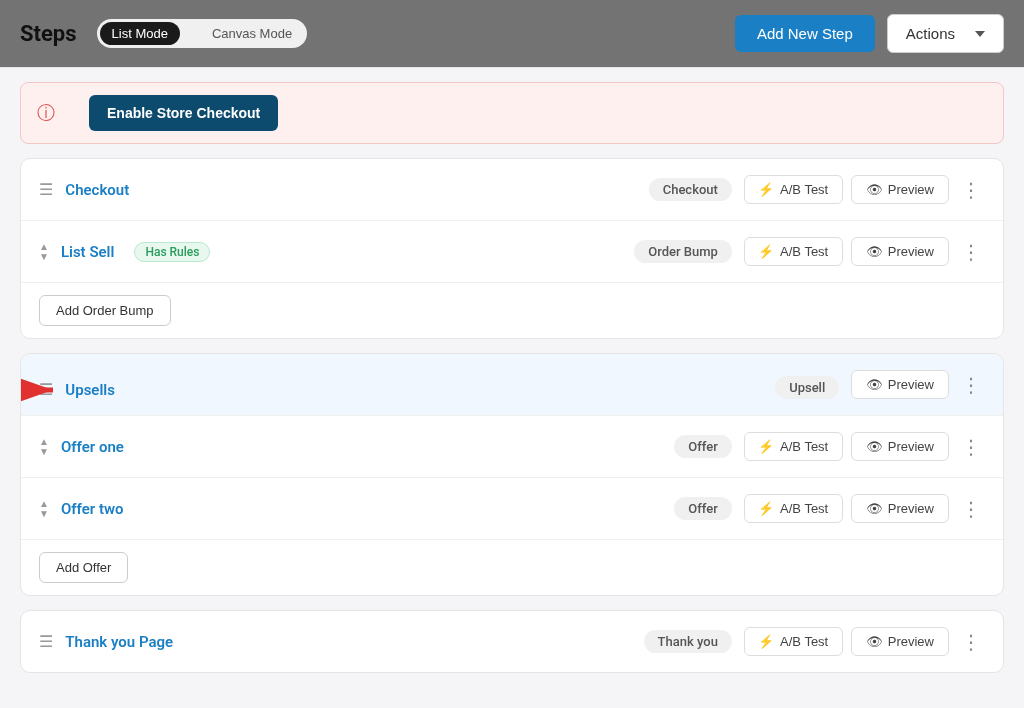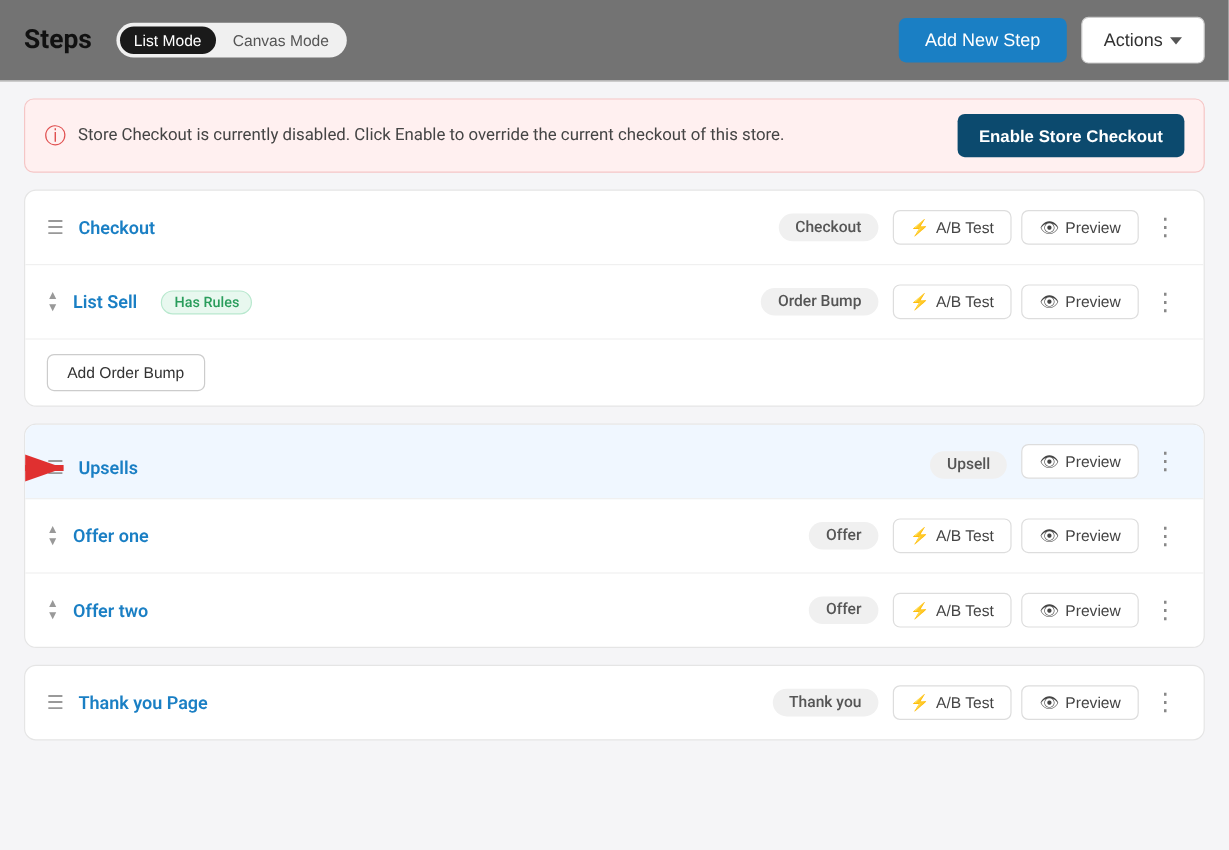--- a/index.html
+++ b/index.html
@@ -26,21 +26,21 @@
       font-weight: 700;
       color: #111;
       margin-right: 8px;
     }
     .mode-toggle {
       display: flex;
       align-items: center;
       background: #f0f0f0;
       border-radius: 20px;
       padding: 3px;
-      gap: 2px;
+      gap: 20px;
     }
     .mode-btn {
       padding: 4px 12px;
       border-radius: 16px;
       font-size: 13px;
       font-weight: 500;
       cursor: pointer;
       border: none;
       background: transparent;
       color: #555;
@@ -64,21 +64,21 @@
       background: #fff;
       color: #333;
       border: 1.5px solid #ccc;
       border-radius: 6px;
       padding: 10px 18px;
       font-size: 15px;
       font-weight: 500;
       cursor: pointer;
       display: flex;
       align-items: center;
-      gap: 6px;
+      gap: 20px;
     }
     .chevron-down {
       display: inline-block;
       width: 0;
       height: 0;
       border-left: 5px solid transparent;
       border-right: 5px solid transparent;
       border-top: 6px solid #555;
     }
 
@@ -270,21 +270,20 @@
   <div class="spacer"></div>
   <button class="btn-add-step">Add New Step</button>
   <button class="btn-actions">
     <span>Actions</span>
     <span class="chevron-down"></span>
   </button>
 </div>
 
 <div class="alert-banner">
   <span class="alert-icon">ⓘ</span>
-  <span class="alert-text">Store Checkout is currently disabled. Click Enable to override the current checkout of this store.</span>
   <button class="btn-enable">Enable Store Checkout</button>
 </div>
 
 <div class="content">
 
   <div class="step-card">
 
     <div class="step-row">
       <span class="drag-icon">☰</span>
       <a class="step-name">Checkout</a>
@@ -392,20 +391,23 @@
           <span>A/B Test</span>
         </button>
         <button class="btn-preview">
           <span>👁</span>
           <span>Preview</span>
         </button>
         <button class="btn-more">⋮</button>
       </div>
     </div>
 
+    <div class="add-sub-row">
+      <button class="btn-add-sub">Add Offer</button>
+    </div>
   </div>
 
   <div class="step-card">
     <div class="step-row">
       <span class="drag-icon">☰</span>
       <a class="step-name">Thank you Page</a>
       <div class="row-spacer"></div>
       <span class="type-badge">Thank you</span>
       <div class="row-actions">
         <button class="btn-ab-test">

